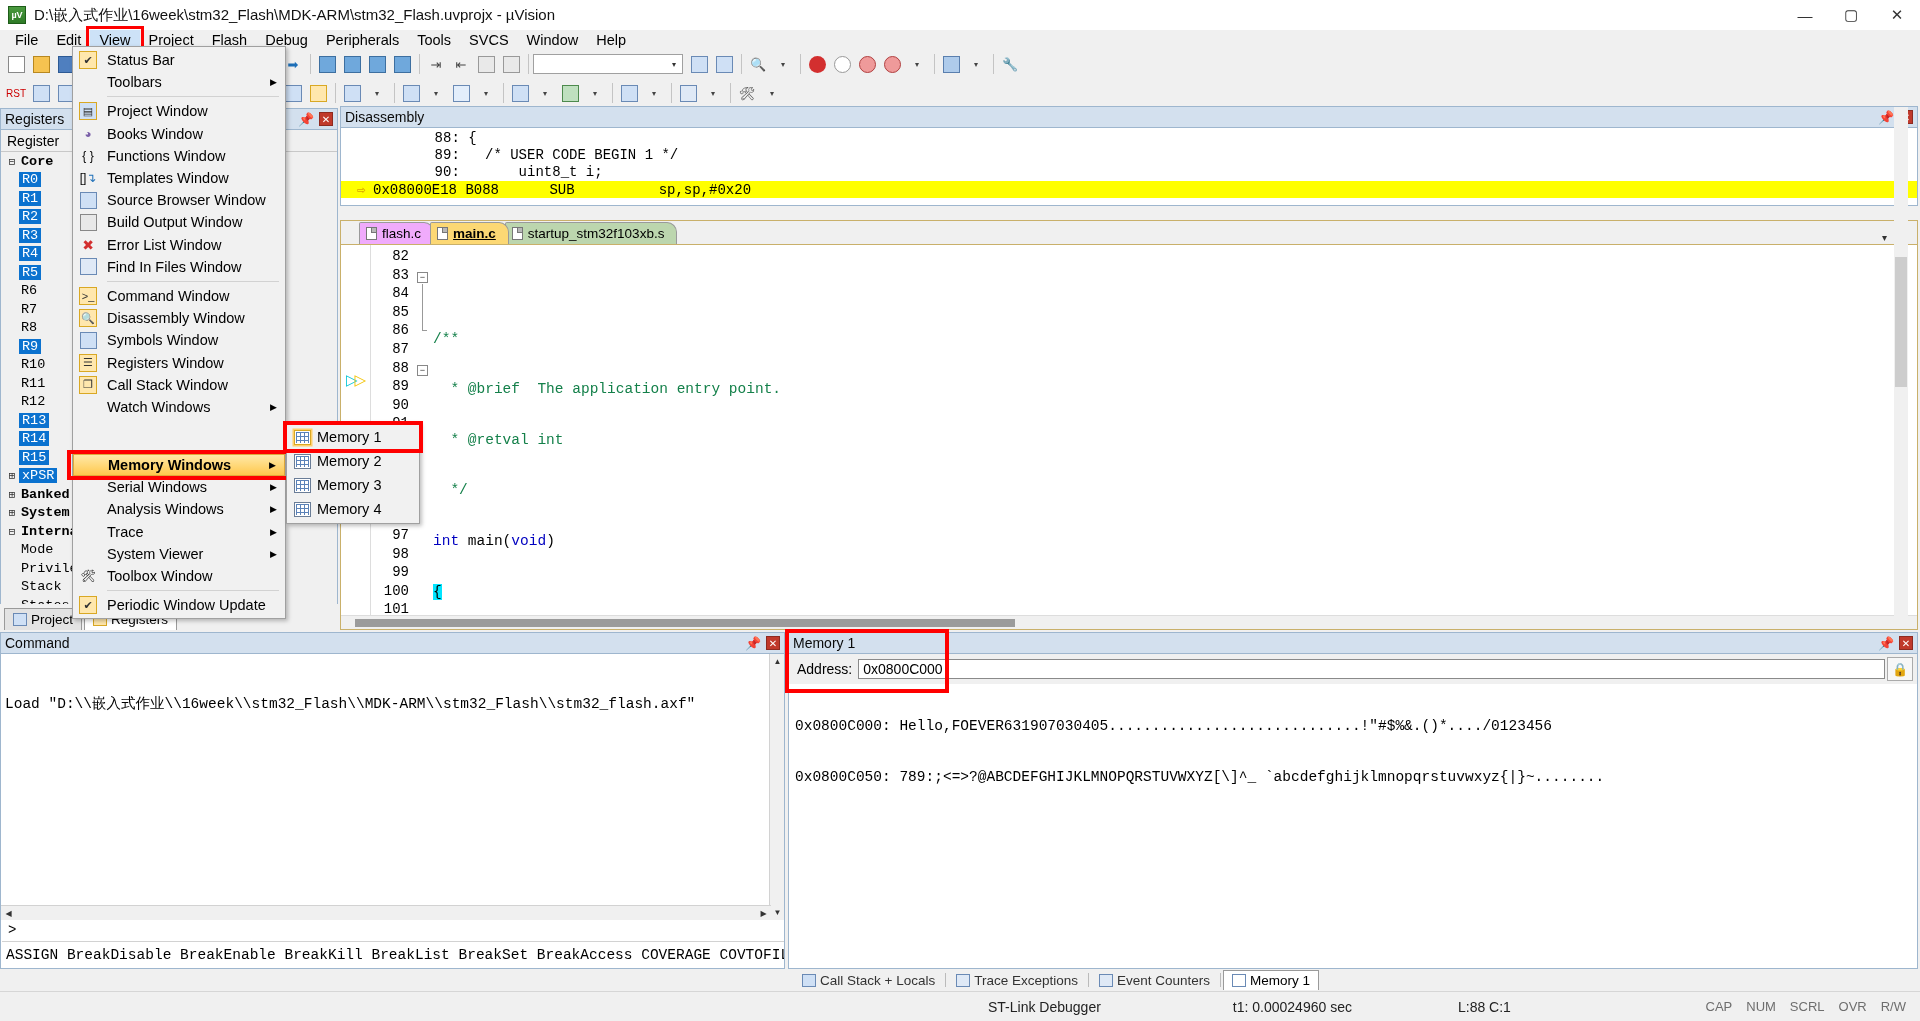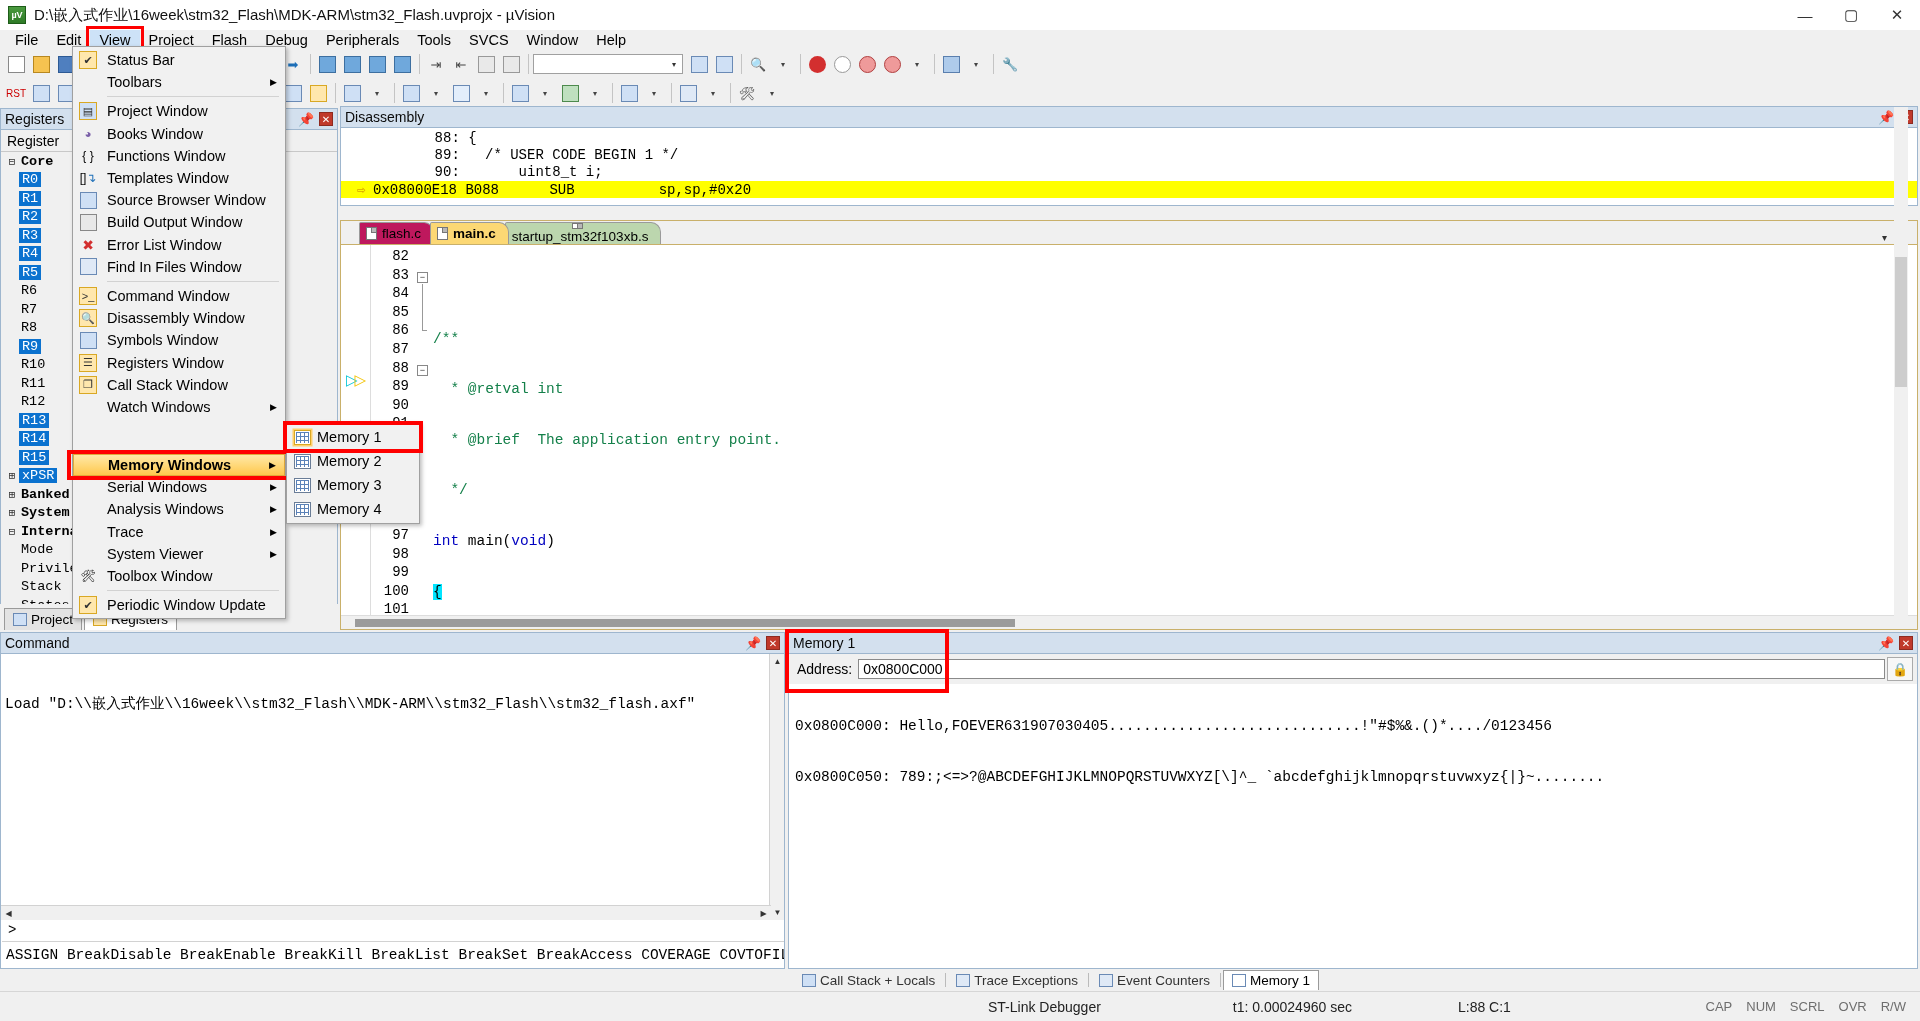--- a/index.html
+++ b/index.html
@@ -123,24 +123,24 @@
     border-bottom:none; border-radius:2px 10px 0 0; position:relative;
   }
   .etab .fico {
     width:11px; height:13px; background:#fff; border:1px solid #777;
     margin-right:5px; position:relative;
   }
   .etab .fico:after {
     content:''; position:absolute; right:0; top:0; width:4px; height:4px;
     background:#b8b8b8; border-left:1px solid #777; border-bottom:1px solid #777;
   }
-  .etab.t-flash { background:#be185d; }
+  .etab.t-flash { background:#f0abfc; }
   .etab.t-main  { background:#fcd874; }
-  .etab.t-start { background:#bcd6ae;flex-direction:column; }
-  .etab.active .lbl { font-weight:bold; }
+  .etab.t-start { background:#bcd6ae; }
+  .etab.active .lbl { font-weight:bold; text-decoration:underline; }
   .ed-right { margin-left:auto; display:flex; align-items:center; gap:10px; padding-right:10px; font-size:12px; color:#333; }
 
   .code-area { position:relative; height:384px; overflow:hidden; background:#fff; display:flex; }
   .code-marg {
     width:30px; background:#fff; border-right:1px solid #ddd; position:relative; flex:0 0 30px;
   }
   .gut-arrows { position:absolute; left:5px; top:126px; font-size:15px; color:#00c4d6; letter-spacing:-3px; }
   .gut-arrows .y { color:#f2c200; }
   .code-nums {
     width:46px; text-align:right; padding-right:8px; font-family:"Liberation Mono", monospace;
@@ -726,22 +726,22 @@
         <div class="cl"></div>
           <div class="cl"></div>
           <div class="cl"></div>
           <div class="cl"></div>
         <div class="cl"></div>
           <div class="cl"></div>
       </div>
       <div class="code-lines">
         <div class="cl"></div>
         <div class="cl c-cmt">/**</div>
+        <div class="cl c-cmt">  * @brief  The application entry point.</div>
         <div class="cl c-cmt">  * @retval int</div>
-        <div class="cl c-cmt">  * @brief  The application entry point.</div>
         <div class="cl c-cmt">  */</div>
         <div class="cl"><span class="c-kw">int</span> main(<span class="c-kw">void</span>)</div>
         <div class="cl"><span class="c-brace-sel">{</span></div>
         
         
         
         
         
         
         

